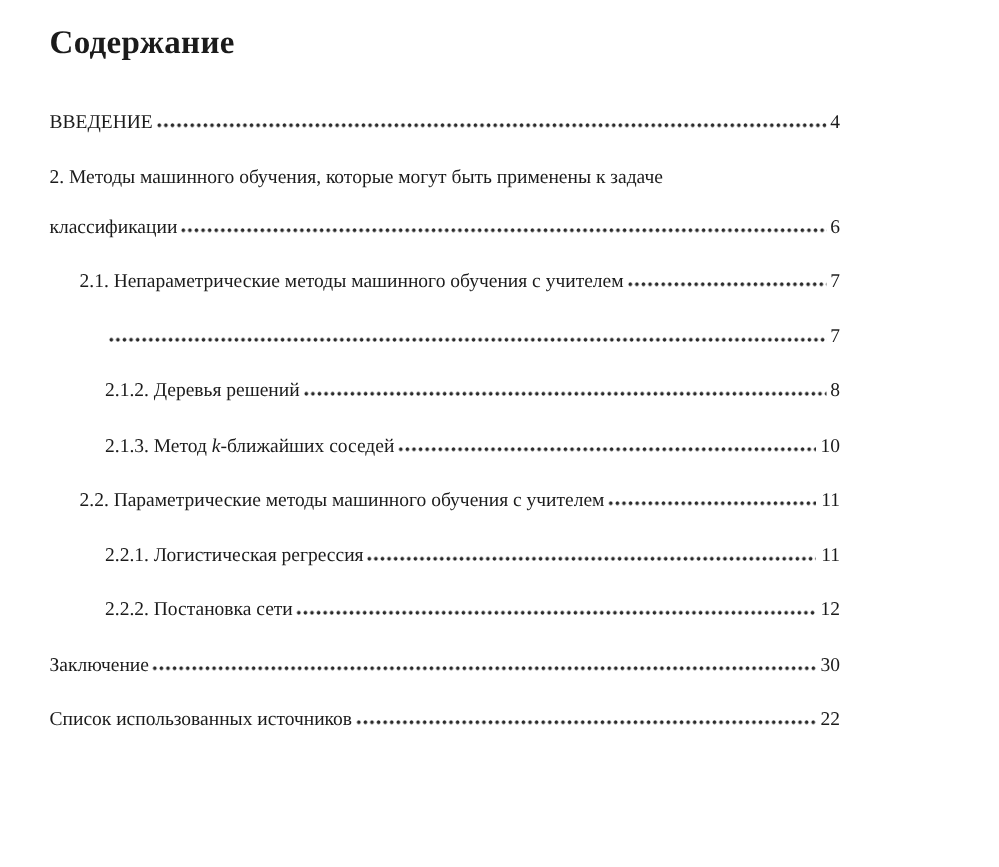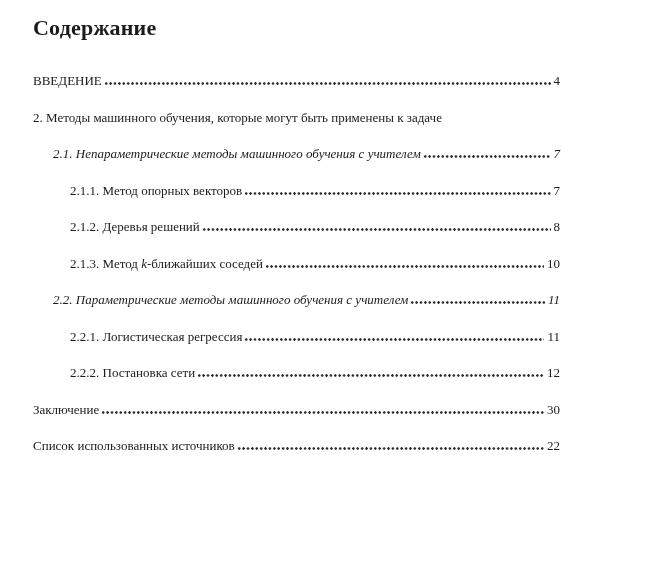--- a/index.html
+++ b/index.html
@@ -38,21 +38,21 @@
     line-height: 22px;
     margin-bottom: 11px;
   }
   .block {
     margin-bottom: 14.5px;
   }
   .block .row {
     margin-bottom: 0;
   }
   .indent0 { padding-left: 0; }
-  .indent1 { padding-left: 20px; font-style: italic; }
+  .indent1 { padding-left: 20px; }
   .indent2 { padding-left: 37px; }
   .gap-top { margin-top: 3px; justify-content: space-between; }
   .t {
     white-space: nowrap;
     flex: 0 0 auto;
   }
   .t .it {
     font-style: italic;
     font-family: "Liberation Serif", "DejaVu Serif", serif;
   }
@@ -86,30 +86,34 @@
       <span class="t">ВВЕДЕНИЕ</span>
       <span class="leader"></span>
       <span class="pg">4</span>
     </div>
 
 
     <div class="block">
       <div class="row-wrap indent0">
         <span class="t">2. Методы машинного обучения, которые могут быть применены к задаче</span>
       </div>
+      <div class="row indent0">
+        <span class="t">классификации</span>
+        <span class="leader"></span>
+        <span class="pg">6</span>
+      </div>
     </div>
 
     <div class="row indent1">
       <span class="t">2.1. Непараметрические методы машинного обучения с учителем</span>
       <span class="leader"></span>
       <span class="pg">7</span>
     </div>
 
     <div class="row indent2">
-      <span class="t">2.1.1. Метод опорных векторов</span>
       <span class="leader"></span>
       <span class="pg">7</span>
     </div>
 
     <div class="row indent2">
       <span class="t">2.1.2. Деревья решений</span>
       <span class="leader"></span>
       <span class="pg">8</span>
     </div>
 

